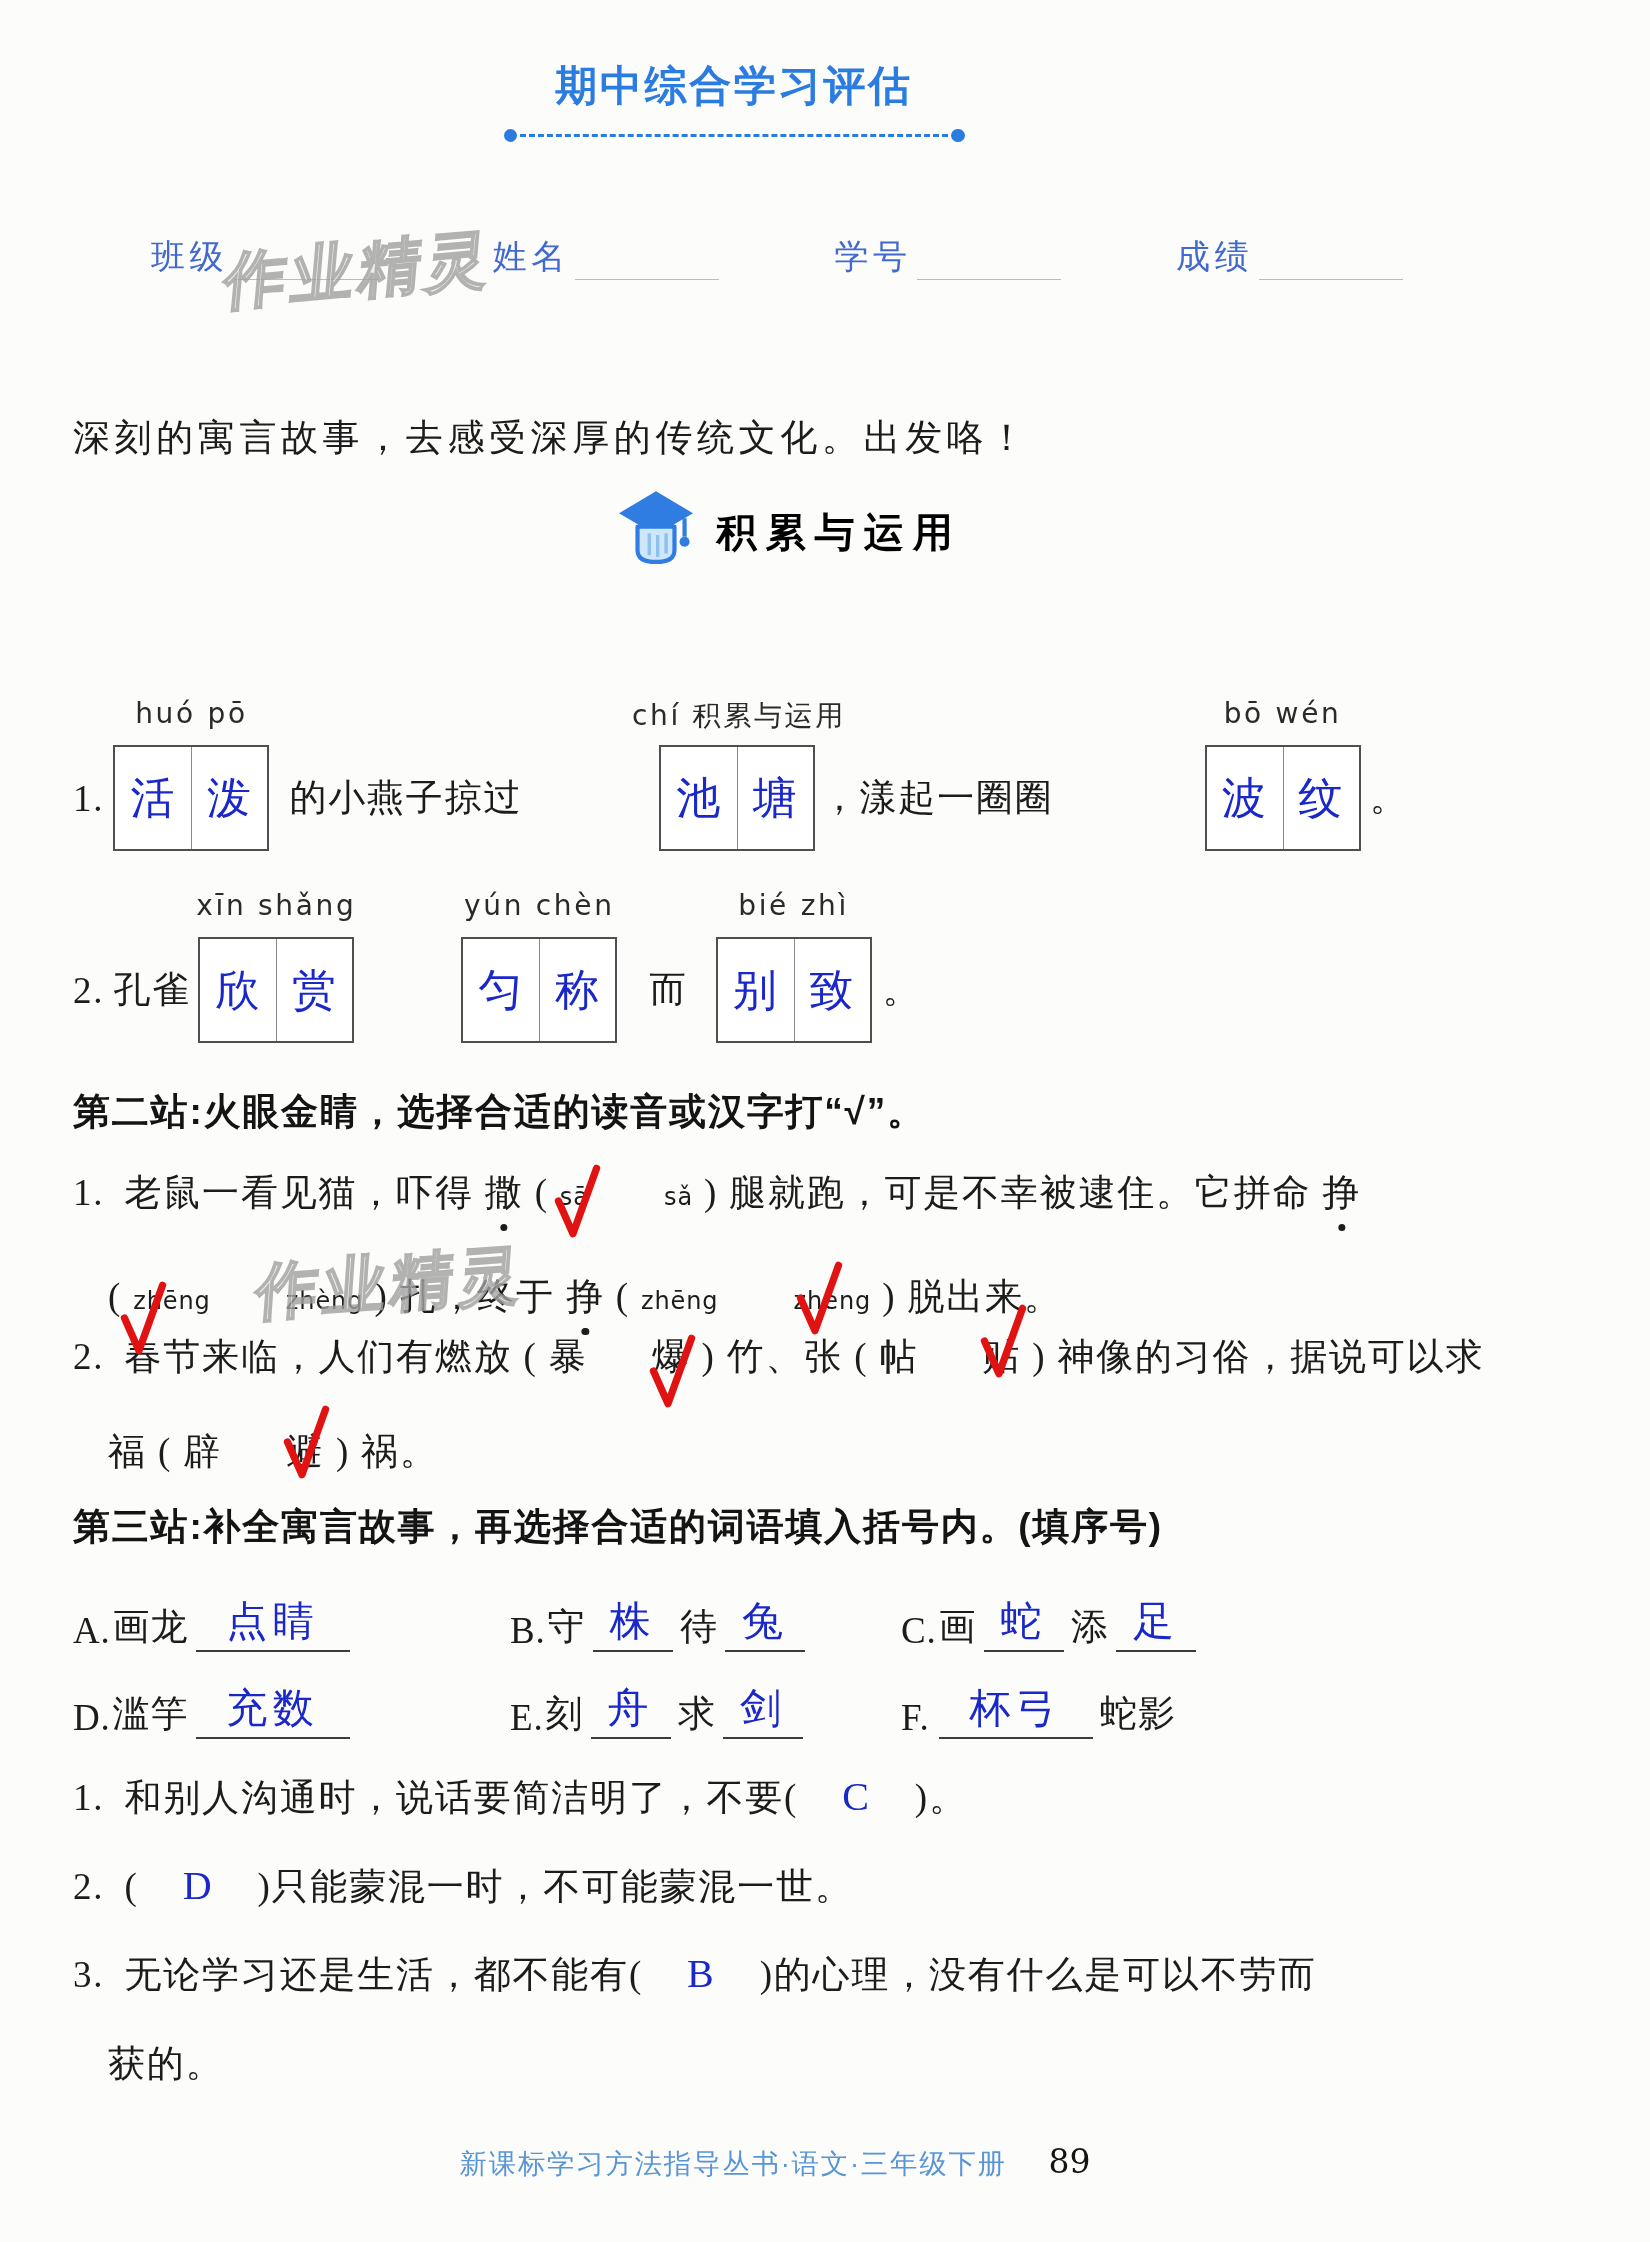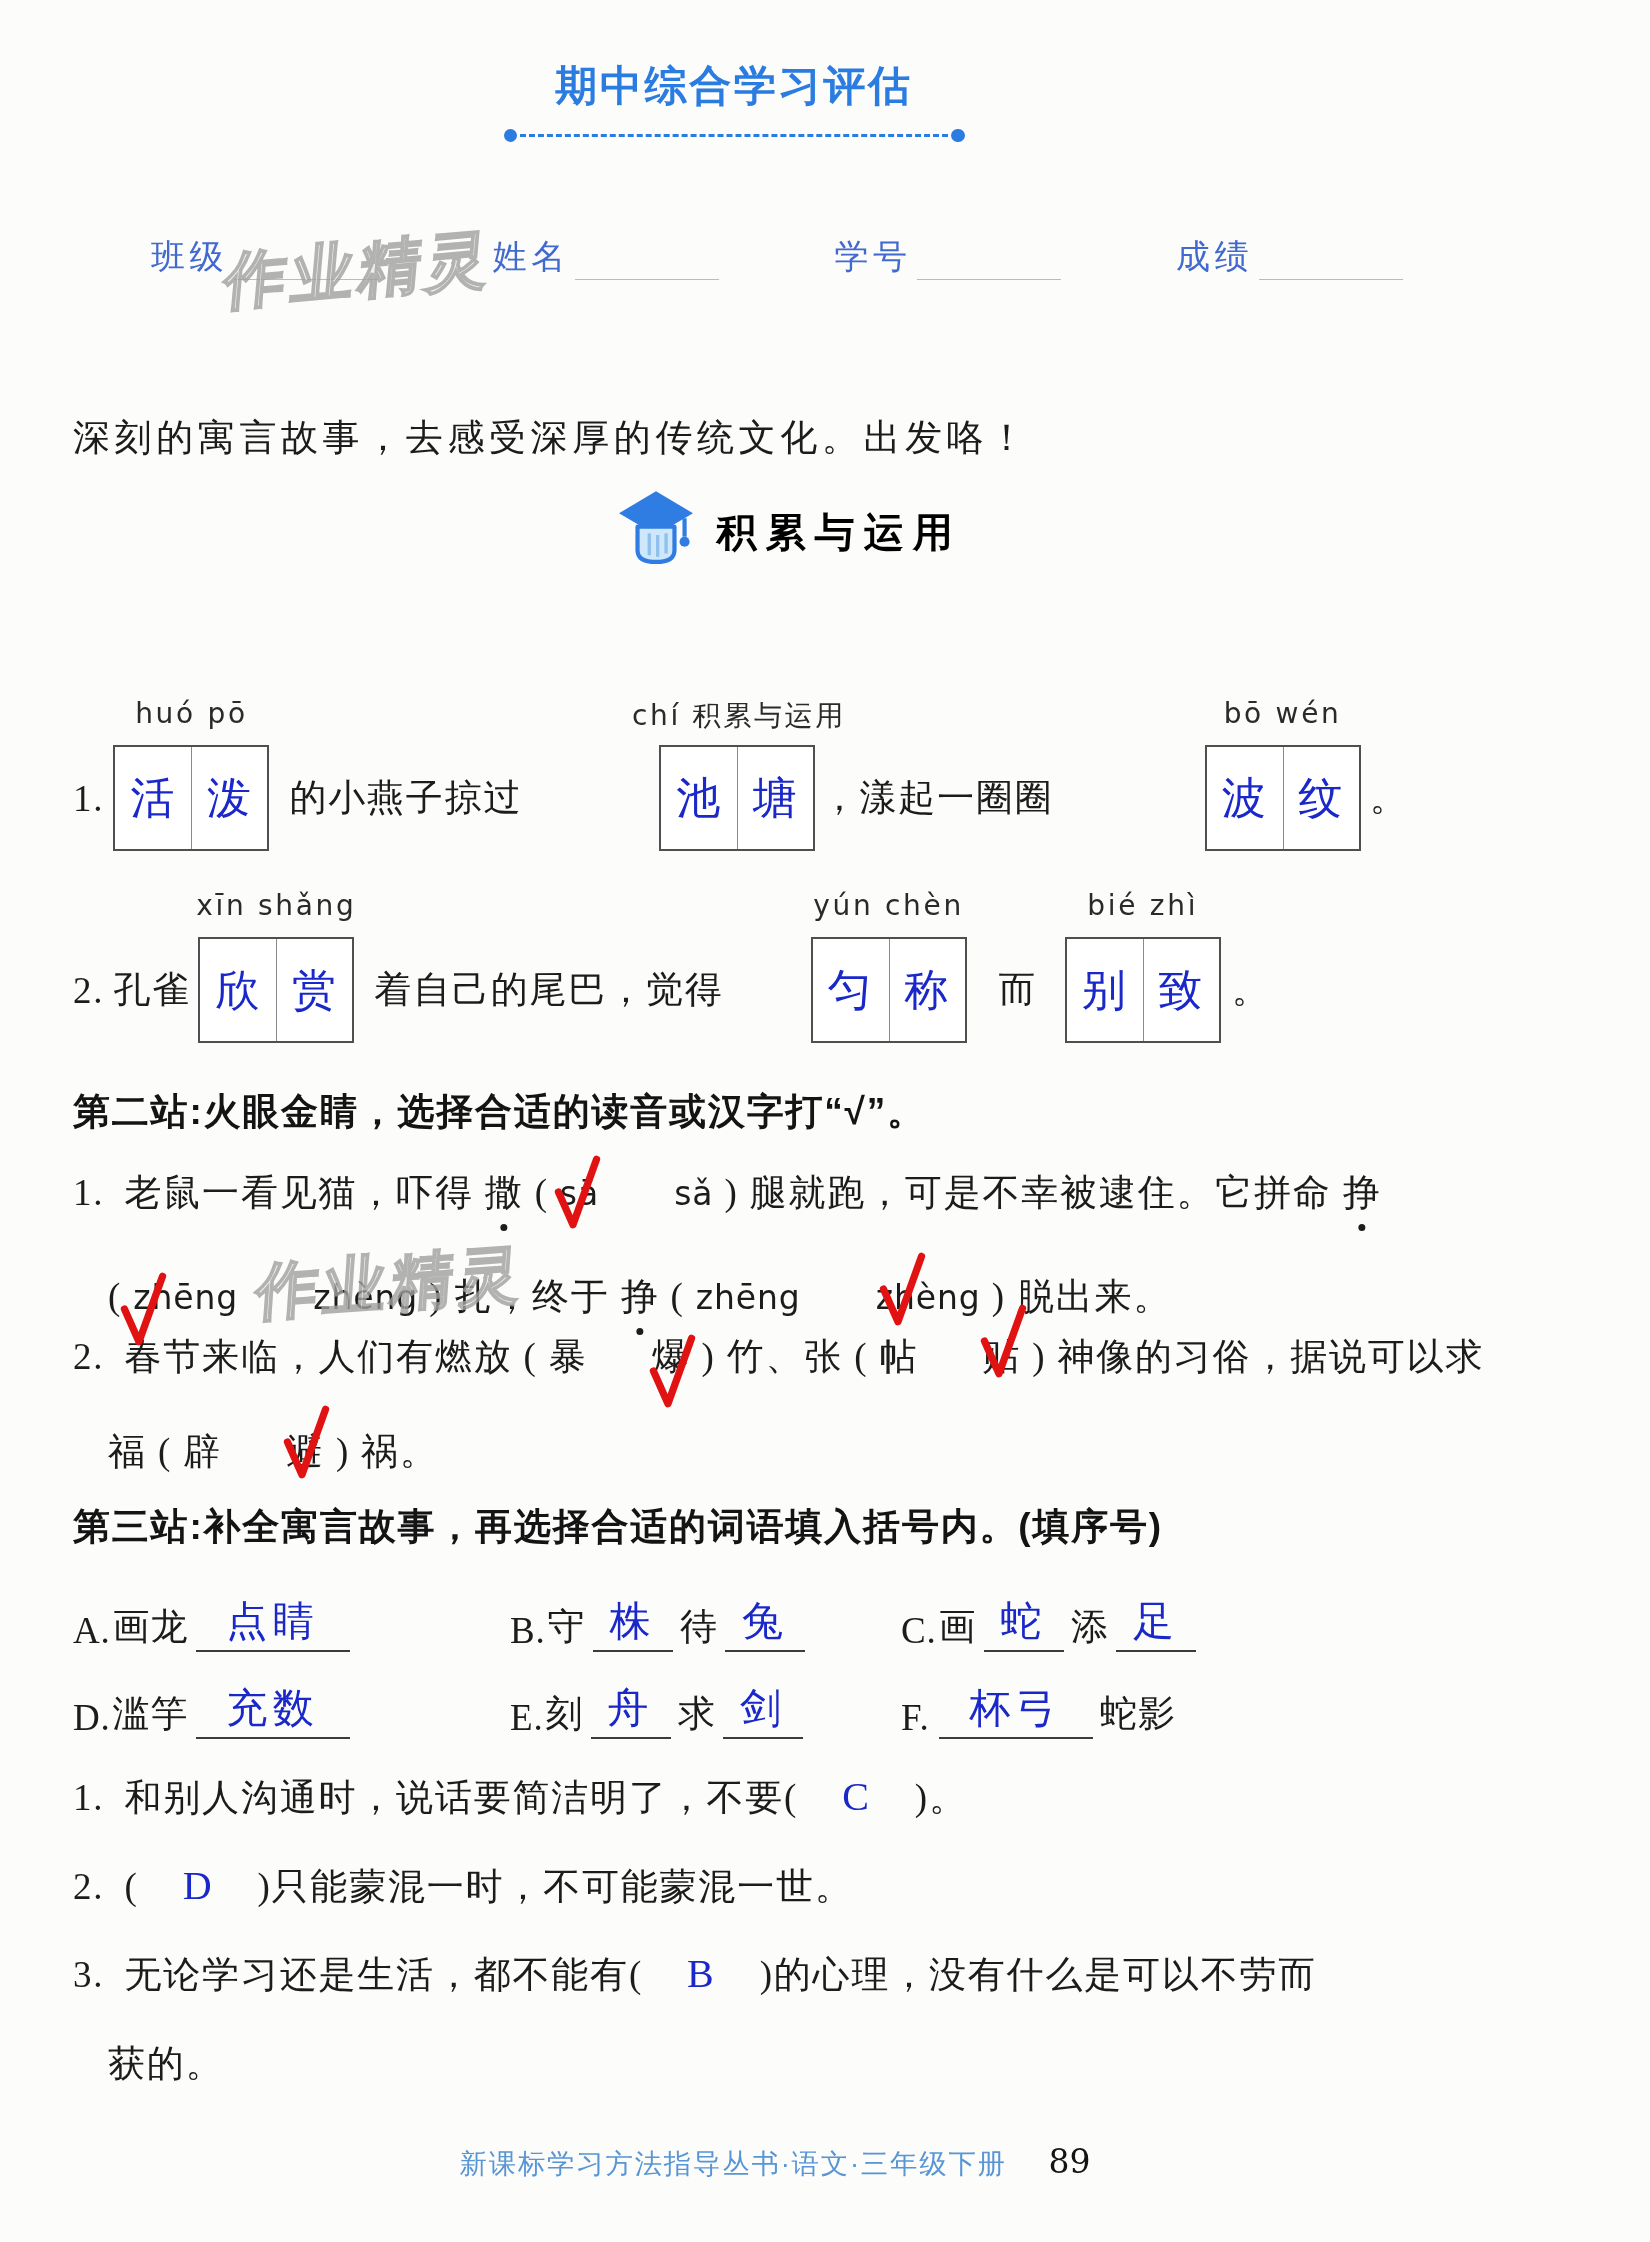--- a/index.html
+++ b/index.html
@@ -47,21 +47,21 @@
   .boxpair { display:flex; border:2.7px solid #4f4f4f; background:#fff; }
   .bcell { width:76px; height:102px; display:flex; align-items:center; justify-content:center;
            font-size:44px; color:#1a27c9; }
   .bcell + .bcell { border-left:1.8px solid #8a8a8a; }
 
   
   .body-line { font-size:37px; letter-spacing:1.8px; white-space:nowrap; }
   .s2q1l1 { top:1168px; } .s2q1l2 { top:1272px; padding-left:35px; }
   .s2q2l1 { top:1332px; } .s2q2l2 { top:1427px; padding-left:35px; }
   .opt { position:relative; display:inline-block; }
-  .py-opt { font-family:"DejaVu Sans",sans-serif; font-size:33px; letter-spacing:0.9px; }
+  .py-opt { font-family:"DejaVu Sans",sans-serif; font-size:24px; letter-spacing:0.9px; }
   .sp-lg { display:inline-block; width:53px; } .sp-md { display:inline-block; width:42px; }
   .du { position:relative; display:inline-block; }
   .du::after { content:""; position:absolute; left:50%; transform:translateX(-50%); bottom:-12.8px;
                width:7.3px; height:7.3px; border-radius:50%; background:#1c1c1c; }
   svg.ck { position:absolute; overflow:visible; z-index:4; }
 
   
   .idiom-row { display:grid; grid-template-columns:437px 391px auto; font-size:37px; letter-spacing:0.9px; }
   .idioms-r1 { top:1592px; } .idioms-r2 { top:1679px; }
   .idiom { display:flex; align-items:flex-end; white-space:nowrap; }
@@ -171,21 +171,20 @@
   <div class="abs s1-line s1-q2">
     <span class="qnum">2.</span>
     <span>孔雀</span>
     <span class="py-unit" style="margin-left:7.3px;margin-right:20px">
       <span class="pinyin">xīn  shǎng</span>
       <span class="boxpair">
         <span class="bcell">欣</span>
         <span class="bcell">赏</span>
       </span>
     </span>
-    <span>着自己的尾巴，觉得</span>
     <span class="py-unit" style="margin-left:87px;margin-right:32px">
       <span class="pinyin">yún chèn</span>
       <span class="boxpair">
         <span class="bcell">匀</span>
         <span class="bcell">称</span>
       </span>
     </span>
     <span>而</span>
     <span class="py-unit" style="margin-left:27.4px;margin-right:11px">
       <span class="pinyin">bié  zhì</span>

